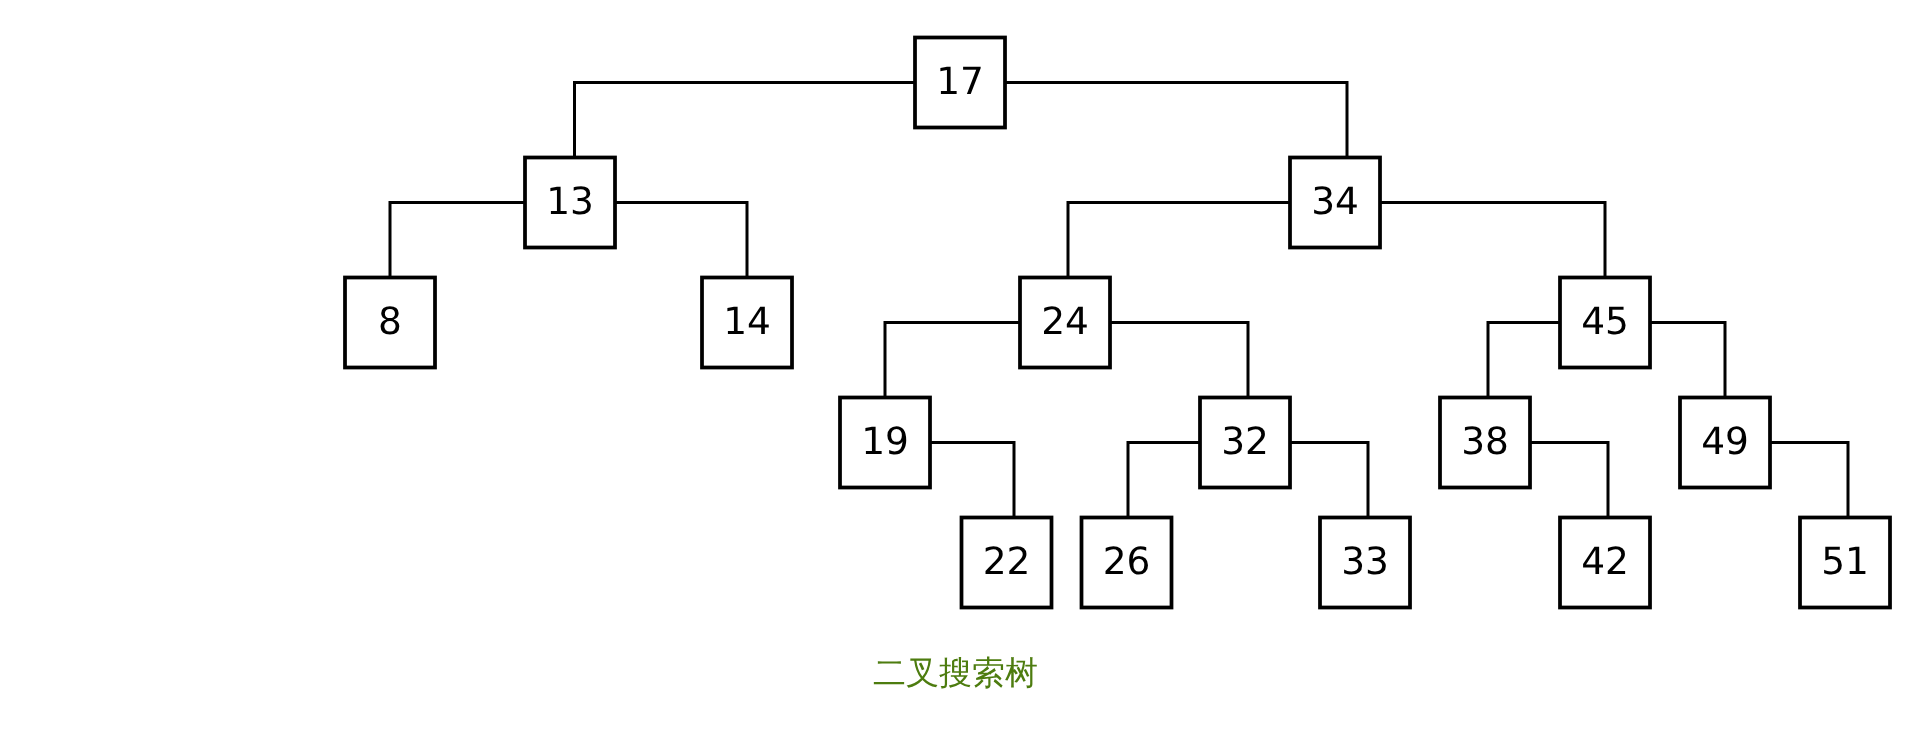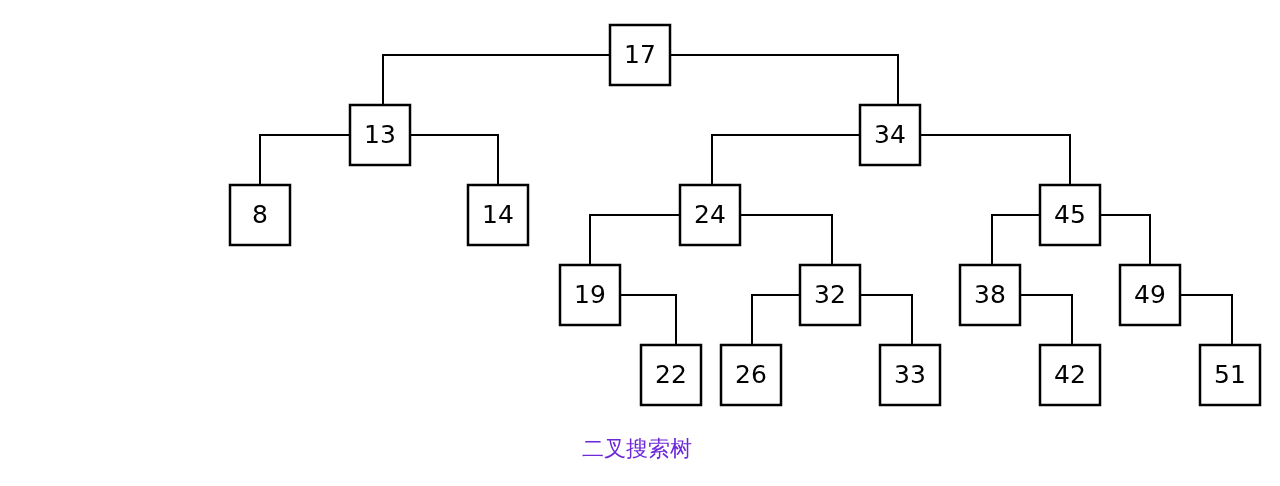--- a/index.html
+++ b/index.html
@@ -44,21 +44,21 @@
     text-anchor: middle;
     dominant-baseline: middle;
   }
   .caption-wrap {
     position: absolute;
     left: 637px;
     top: 434px;
     transform: translateX(-50%);
     font-family: Liberation Mono, monospace;
     font-size: 22px;
-    color: #6d28d9;
+    color: #4d7c0f;
     white-space: nowrap;
   }
 </style>
 </head>
 <body>
 
 <div id="tree-canvas">
   <svg class="tree-svg" viewBox="0 0 1280 486" xmlns="http://www.w3.org/2000/svg">
     <g id="edges-layer">
         <path d="M 610 55 L 383 55 L 383 105" class="edge-line"></path>

